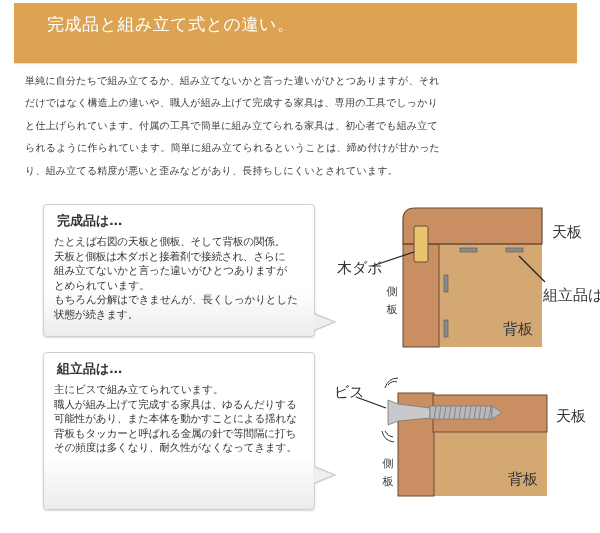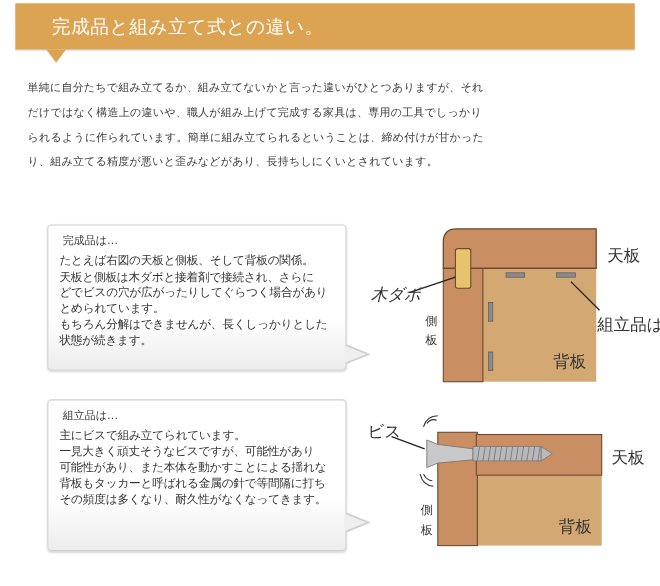--- a/index.html
+++ b/index.html
@@ -1,34 +1,34 @@
 <!DOCTYPE html>
 <html><head>
 <meta charset="utf-8">
 <style>
   html, body { margin: 0; padding: 0; background: #ffffff; }
   body { width: 600px; height: 533px; position: relative; overflow: hidden;
          font-family: "DejaVu Sans", "Liberation Sans", sans-serif; color: #333; }
-  .banner { position: absolute; left: 14px; top: 3px; width: 563px; height: 42px;
+  .banner { position: absolute; left: 14px; top: 3px; width: 563px; height: 60px;
             background: #DBA352; box-shadow: 0 1px 1px rgba(0,0,0,0.12); }
   .banner-pointer { position: absolute; left: 42px; top: 45px; width: 0; height: 0;
             border-left: 9px solid transparent; border-right: 9px solid transparent;
             border-top: 12px solid #DBA352; }
   .banner-title { position: absolute; left: 33px; top: 10px; font-size: 17px; color: #fff;
             letter-spacing: 0.5px; white-space: nowrap; }
   .intro { position: absolute; left: 25px; top: 70px; width: 555px; font-size: 10px;
            line-height: 22.4px; color: #3a3a3a; margin: 0; letter-spacing: 0.2px; }
   .intro span { display: block; white-space: nowrap; }
 
   .card { position: absolute; left: 43px; width: 272px; border: 1px solid #cfcfcf;
           border-radius: 4px; background: linear-gradient(#ffffff 65%, #ececec);
           box-shadow: 0 1px 2px rgba(0,0,0,0.15); box-sizing: border-box; padding: 5px 10px 8px 10px; }
   .card1 { top: 204px; height: 133px; }
-  .card2 { top: 363px; height: 138px; }
-  .card-title { font-size: 10px; font-weight: normal; color: #333; margin: 2px 0 0 3px; }
+  .card2 { top: 352px; height: 158px; }
+  .card-title { font-size: 13px; font-weight: bold; color: #333; margin: 2px 0 0 3px; }
   .card-body { font-size: 10.6px; line-height: 14.6px; color: #333; margin-top: 4px; letter-spacing: -0.2px; }
   .card-body span { display: block; white-space: nowrap; }
   .pointer-out { position: absolute; width: 0; height: 0;
           border-top: 9px solid transparent; border-bottom: 9px solid transparent;
           border-left: 22px solid #cfcfcf; }
   .pointer-in { position: absolute; width: 0; height: 0;
           border-top: 8px solid transparent; border-bottom: 8px solid transparent;
           border-left: 20px solid #efefef; }
 
   .label { position: absolute; font-size: 15px; color: #333; white-space: nowrap; text-align: center; }
@@ -38,43 +38,44 @@
 <body>
 
 <div class="banner">
   <div class="banner-title">完成品と組み立て式との違い。</div>
 </div>
 <div class="banner-pointer"></div>
 
 <p class="intro">
   <span>単純に自分たちで組み立てるか、組み立てないかと言った違いがひとつありますが、それ</span>
   <span>だけではなく構造上の違いや、職人が組み上げて完成する家具は、専用の工具でしっかり</span>
+  <span>と仕上げられています。付属の工具で簡単に組み立てられる家具は、初心者でも組み立て</span>
   <span>られるように作られています。簡単に組み立てられるということは、締め付けが甘かった</span>
   <span>り、組み立てる精度が悪いと歪みなどがあり、長持ちしにくいとされています。</span>
 </p>
 
 <div class="card card1">
   <div class="card-title">完成品は…</div>
   <div class="card-body">
     <span>たとえば右図の天板と側板、そして背板の関係。</span>
     <span>天板と側板は木ダボと接着剤で接続され、さらに</span>
-    <span>どでビスの穴が広がったりしてぐらつく場合があり</span>
+    <span>組み立てないかと言った違いがひとつありますが</span>
     <span>とめられています。</span>
     <span>もちろん分解はできませんが、長くしっかりとした</span>
     <span>状態が続きます。</span>
   </div>
 </div>
 <div class="pointer-out" style="left:315px; top:313px;"></div>
 <div class="pointer-in" style="left:313px; top:314px;"></div>
 
 <div class="card card2">
   <div class="card-title">組立品は…</div>
   <div class="card-body">
     <span>主にビスで組み立てられています。</span>
-    <span>一見大きく頑丈そうなビスですが、可能性があり</span>
+    <span>職人が組み上げて完成する家具は、ゆるんだりする</span>
     <span>可能性があり、また本体を動かすことによる揺れな</span>
     <span>背板もタッカーと呼ばれる金属の針で等間隔に打ち</span>
     <span>その頻度は多くなり、耐久性がなくなってきます。</span>
   </div>
 </div>
 <div class="pointer-out" style="left:315px; top:466px;"></div>
 <div class="pointer-in" style="left:313px; top:467px;"></div>
 
 <svg style="position:absolute; left:0; top:0;" width="600" height="533">
 
@@ -123,21 +124,21 @@
     <path d="M388,385 Q392,380 397,382"></path>
       <path d="M385,388 Q388,378 398,378"></path>
     <path d="M385,431 Q388,437 393,437"></path>
       <path d="M382,431 Q384,441 394,442"></path>
   </g>
 
   <line x1="356" y1="397" x2="386" y2="408" stroke="#222" stroke-width="1.2"></line>
 </svg>
 
 <div class="label" style="left:552px; top:223px;">天板</div>
-<div class="label" style="left:337px; top:259px;font-style:italic;">木ダボ</div>
+<div class="label" style="left:337px; top:259px;">木ダボ</div>
 <div class="label" style="left:543px; top:286px;">組立品は</div>
 <div class="label-v" style="left:386px; top:283px;">
   <div>側</div>
   <div>板</div>
 </div>
 <div class="label" style="left:503px; top:320px;">背板</div>
 
 <div class="label" style="left:334px; top:383px;">ビス</div>
 <div class="label" style="left:556px; top:407px;">天板</div>
 <div class="label-v" style="left:382px; top:455px;">

